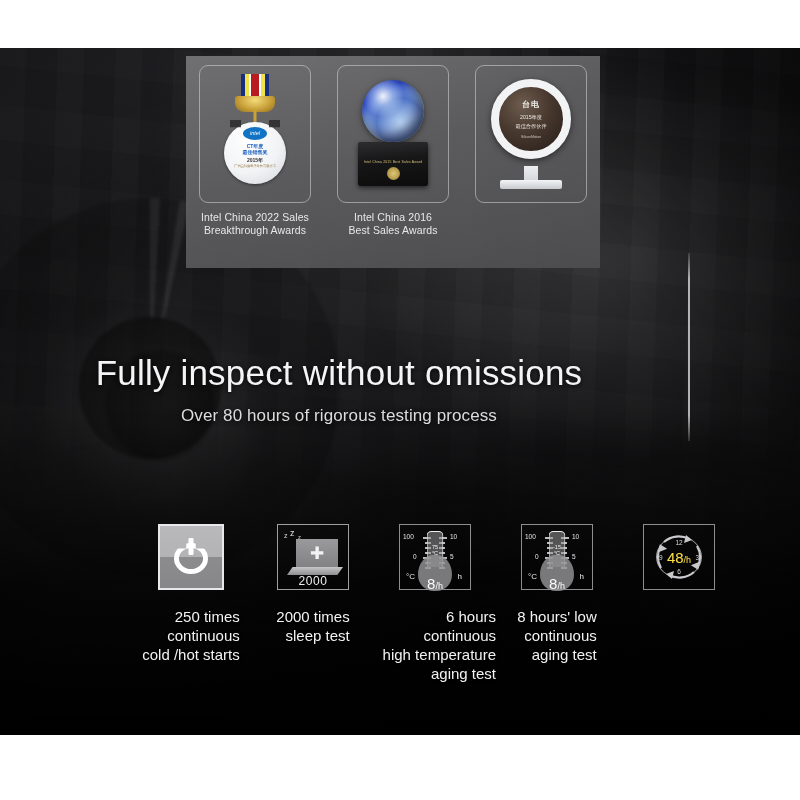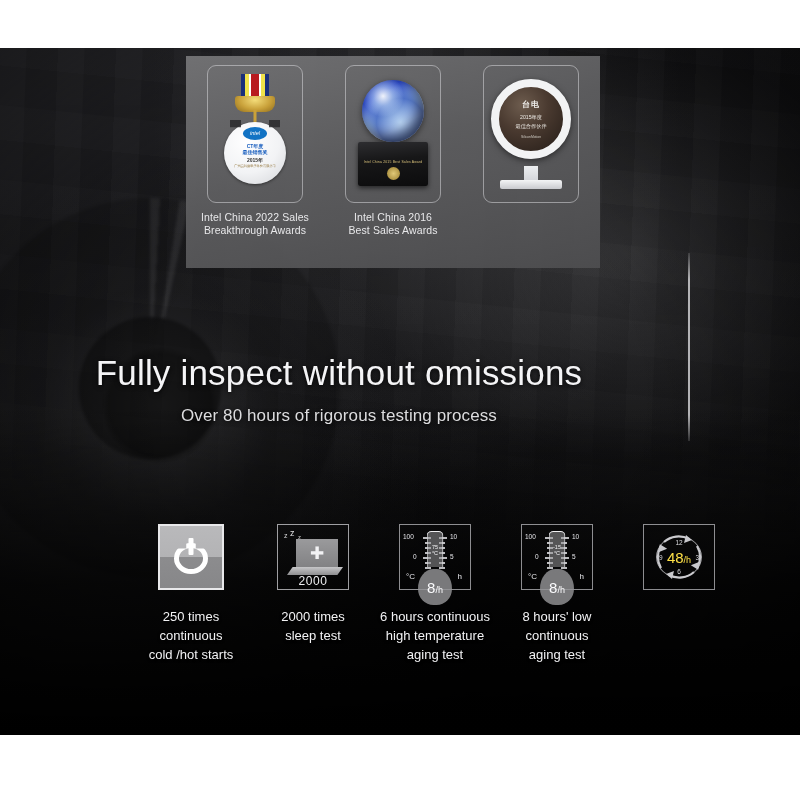--- a/index.html
+++ b/index.html
@@ -67,21 +67,21 @@
   #awards-panel {
     position:absolute; left:186px; top:8px; width:414px; height:212px;
     background:linear-gradient(165deg, rgba(118,118,120,.93) 0%, rgba(96,96,98,.92) 45%, rgba(78,78,80,.92) 100%);
   }
   #awards-row { display:flex; height:100%; }
   .award {
     flex:1; display:flex; flex-direction:column; align-items:center;
     padding-top:9px;
   }
   .award-frame {
-    width:96px; height:138px;
+    width:112px; height:138px;
     border:1px solid rgba(215,215,218,.55);
     border-radius:9px;
     display:flex; align-items:center; justify-content:center;
     position:relative; overflow:hidden;
   }
   .award-caption {
     margin-top:8px; text-align:center;
     font-size:10.5px; line-height:13px; color:#e8e8ea;
     letter-spacing:.1px;
   }
@@ -193,22 +193,22 @@
   }
 
   
   #features {
     position:absolute; left:130px; top:473px; width:610px;
     display:flex; align-items:flex-start;
   }
   .feature { flex:1; display:flex; flex-direction:column; align-items:center; }
   .feature-icon { height:72px; display:flex; align-items:center; justify-content:center; }
   .feature-label {
-    margin-top:14px; text-align:center; color:#f2f2f4;
-    font-size:13px; line-height:19px; font-weight:400;
+    margin-top:14px; text-align:right; color:#f2f2f4;
+    font-size:15px; line-height:19px; font-weight:400;
     text-shadow:0 1px 3px rgba(0,0,0,.9);
   }
 
   
   .power-box {
     width:66px; height:66px;
     background:linear-gradient(180deg,#b9b9bb 0%, #b3b3b5 50%, #8c8c8e 50%, #878789 100%);
     border:2px solid #e8e8ea;
     display:flex; align-items:center; justify-content:center;
   }
@@ -260,24 +260,24 @@
     width:17px; height:36px;
     border:1.6px solid #f0f0f2; border-bottom:none;
     border-radius:5px 5px 0 0;
     background:rgba(150,150,152,.55);
     display:flex; align-items:center; justify-content:center;
     flex-direction:column;
   }
   .tube-t1 { font-size:5.5px; color:#f2f2f4; line-height:6px; }
   .tube-t2 { font-size:5.5px; color:#f2f2f4; line-height:6px; }
   .thermo-bulb {
-    position:absolute; left:50%; top:44px; transform:translateX(-50%);
+    position:absolute; left:50%; top:30px; transform:translateX(-50%);
     width:34px; height:36px; border-radius:50%/60% 60% 50% 50%;
     background:rgba(148,148,150,.82);
-    display:flex; align-items:center; justify-content:center;
+    display:flex; align-items:flex-end; justify-content:center;
   }
   .bulb-text { font-size:15px; color:#fbfbfd; font-weight:300; line-height:1; }
   .bulb-text .sm { font-size:9px; }
   .thermo-unitL { position:absolute; left:6px; bottom:8px; font-size:8px; color:#e8e8ec; }
   .thermo-unitR { position:absolute; right:8px; bottom:8px; font-size:8px; color:#e8e8ec; }
 
   
   .clock-box {
     width:72px; height:66px; border:1px solid rgba(200,200,204,.7);
     position:relative; display:flex; align-items:center; justify-content:center;

